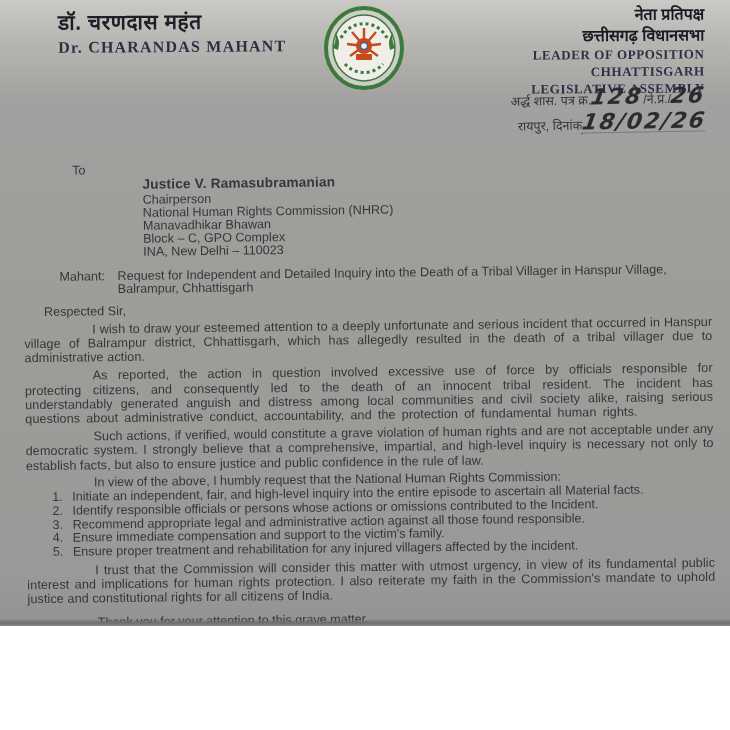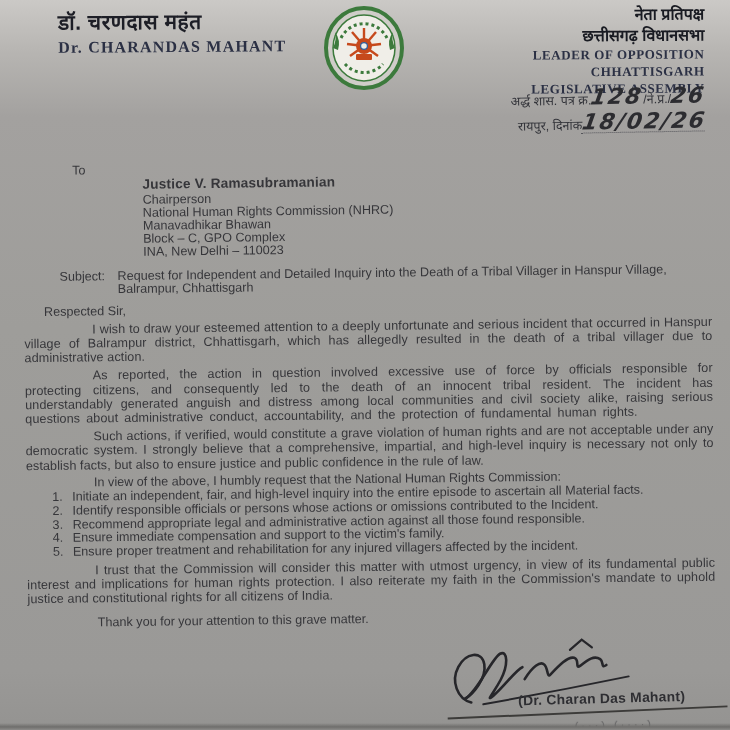--- a/index.html
+++ b/index.html
@@ -1,18 +1,18 @@
 <!DOCTYPE html>
 <html><head>
 <meta charset="utf-8">
 <style>
   html,body{margin:0;padding:0;}
   body{width:730px;height:730px;overflow:hidden;font-family:"Liberation Sans",sans-serif;}
   .page{
-    position:relative;width:730px;height:730px;overflow:hidden;
+    position:relative;width:730px;height:626px;overflow:hidden;
     background:linear-gradient(180deg,#cbc9c6 0%,#b7b5b2 7%,#a3a19f 16%,#9e9d9a 45%,#9a9997 92%,#949391 100%);
   }
   .bottom-edge{position:absolute;left:0;right:0;bottom:0;height:7px;
     background:linear-gradient(180deg,rgba(90,89,87,0) 0%,#6f6e6c 55%,#8d8c8a 100%);}
   
   .header-left{position:absolute;left:58px;top:7px;transform:rotate(-0.4deg);}
   .name-hi{font-size:21px;font-weight:bold;color:#1d1e26;letter-spacing:0.5px;}
   .name-en{font-family:"Liberation Serif",serif;font-size:16px;font-weight:bold;color:#2b3044;
     letter-spacing:1.2px;margin-top:3px;}
   .header-right{position:absolute;right:26px;top:4px;text-align:right;transform:rotate(-0.4deg);}
@@ -121,21 +121,21 @@
     <div class="addressee">
       <div class="addr-name">Justice V. Ramasubramanian</div>
       <div>Chairperson</div>
       <div>National Human Rights Commission (NHRC)</div>
       <div>Manavadhikar Bhawan</div>
       <div>Block – C, GPO Complex</div>
       <div>INA, New Delhi – 110023</div>
     </div>
 
     <div class="subject-row">
-      <span class="subject-label">Subject:</span>
+      <span class="subject-label">Mahant:</span>
       <span class="subject-text">Request for Independent and Detailed Inquiry into the Death of a Tribal Villager in Hanspur Village, Balrampur, Chhattisgarh</span>
     </div>
 
     <div class="salutation">Respected Sir,</div>
 
     <p class="bodypara">I wish to draw your esteemed attention to a deeply unfortunate and serious incident that occurred in Hanspur village of Balrampur district, Chhattisgarh, which has allegedly resulted in the death of a tribal villager due to administrative action.</p>
     <p class="bodypara spread">As reported, the action in question involved excessive use of force by officials responsible for protecting citizens, and consequently led to the death of an innocent tribal resident. The incident has understandably generated anguish and distress among local communities and civil society alike, raising serious questions about administrative conduct, accountability, and the protection of fundamental human rights.</p>
     <p class="bodypara">Such actions, if verified, would constitute a grave violation of human rights and are not acceptable under any democratic system. I strongly believe that a comprehensive, impartial, and high-level inquiry is necessary not only to establish facts, but also to ensure justice and public confidence in the rule of law.</p>
 
     <div class="intro-line">In view of the above, I humbly request that the National Human Rights Commission:</div>

